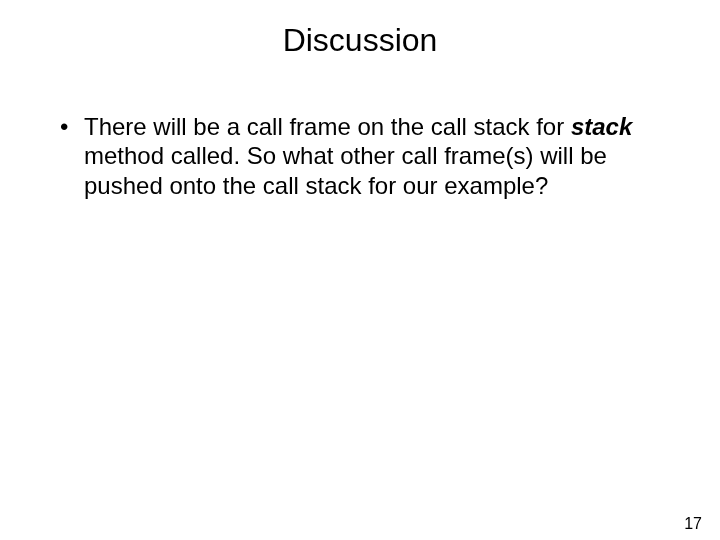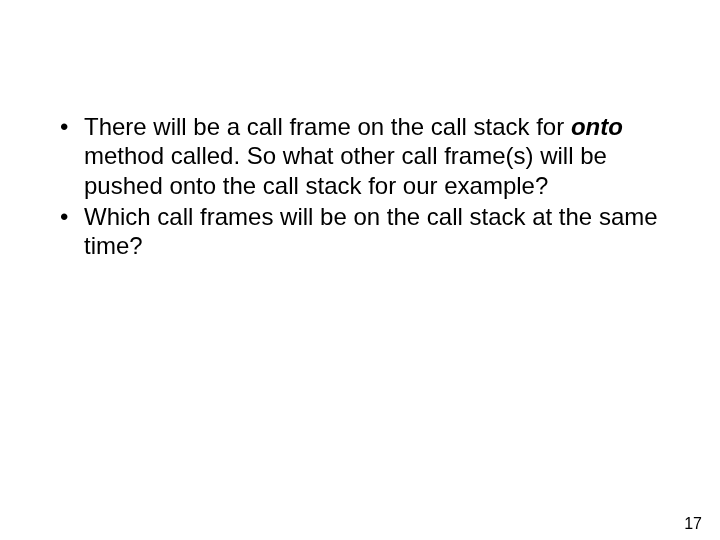--- a/index.html
+++ b/index.html
@@ -62,26 +62,24 @@
     position: absolute;
     right: 18px;
     bottom: 7px;
     font-size: 16px;
   }
 </style>
 </head>
 <body>
 
 <div class="slide">
+  <div class="title">Discussion</div>
 
   <div class="body">
     <ul class="bullets">
       <li>
-        <span>There will be a call frame on the call stack for </span><span class="emph">onto</span><span> method called. So what other call frame(s) will be pushed onto the call stack for our example?</span>
-      </li>
-      <li>
-        <span>Which call frames will be on the call stack at the same time?</span><span class="emph"></span><span></span>
+        <span>There will be a call frame on the call stack for </span><span class="emph">stack</span><span> method called. So what other call frame(s) will be pushed onto the call stack for our example?</span>
       </li>
     </ul>
   </div>
 
   <div class="pagenum">17</div>
 </div>
 
 </body></html>

